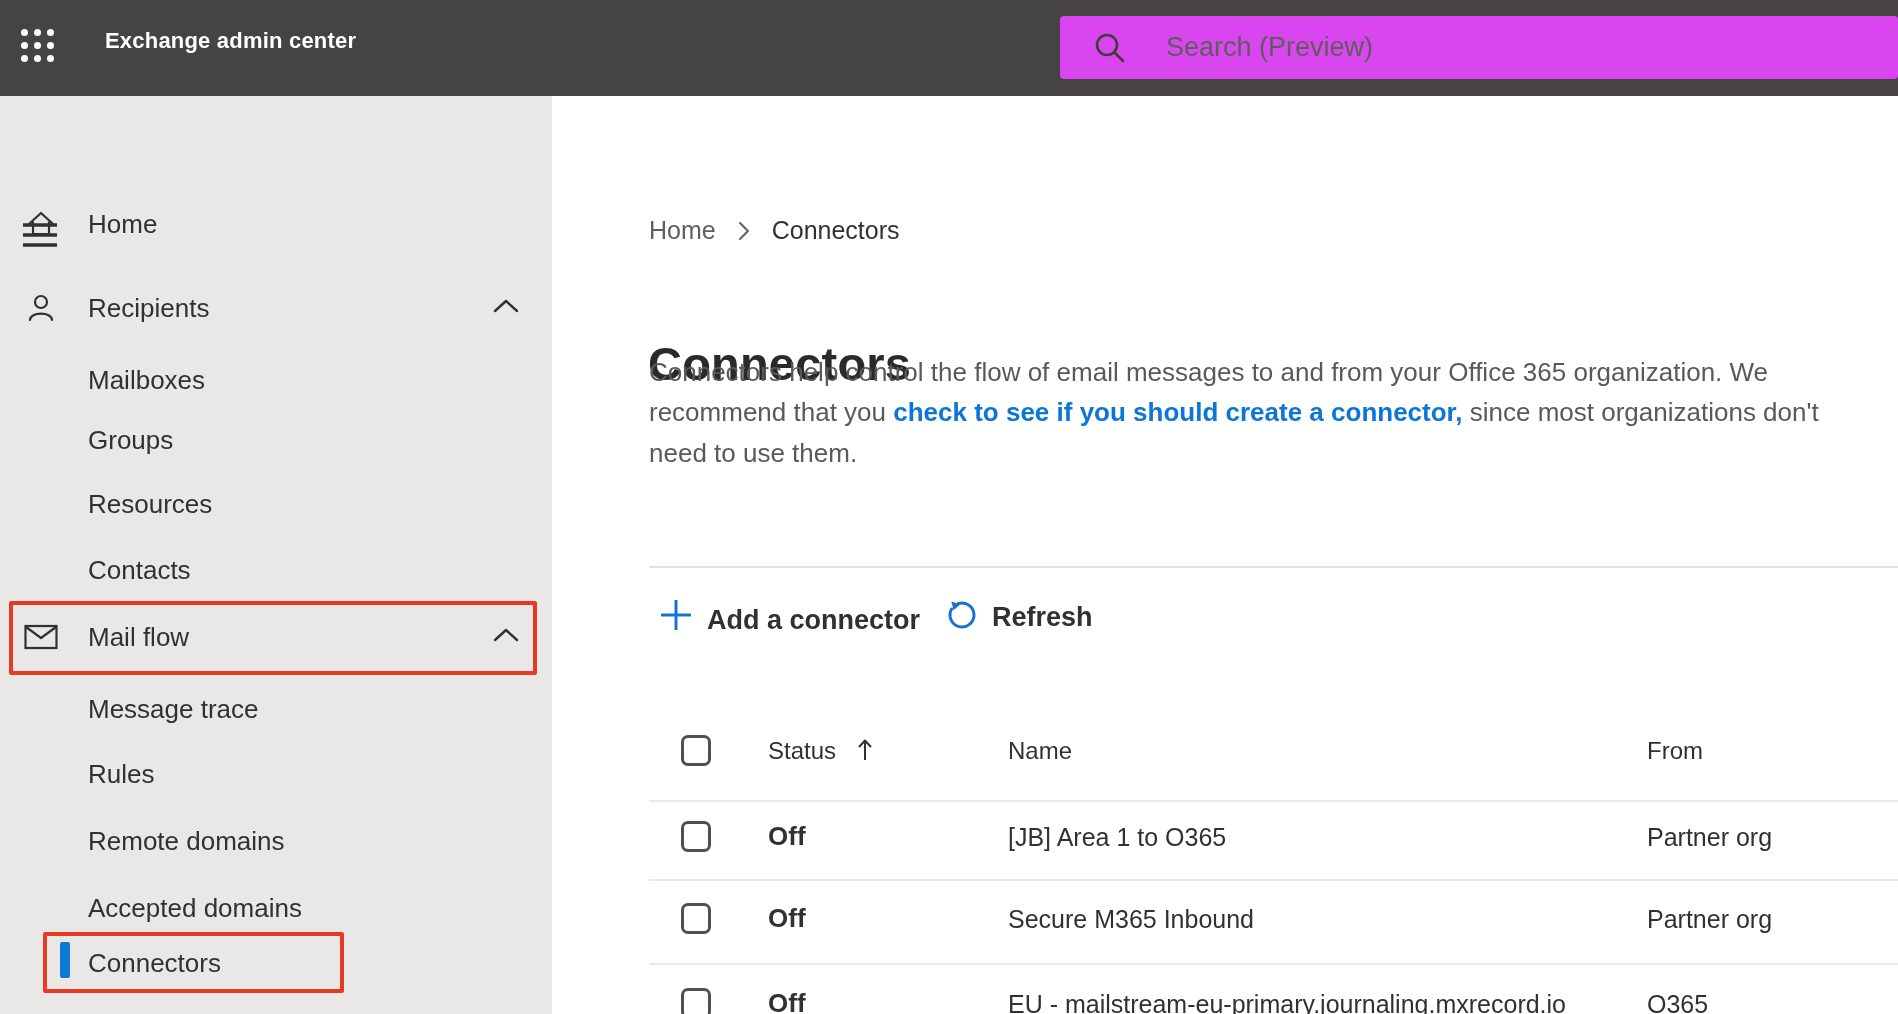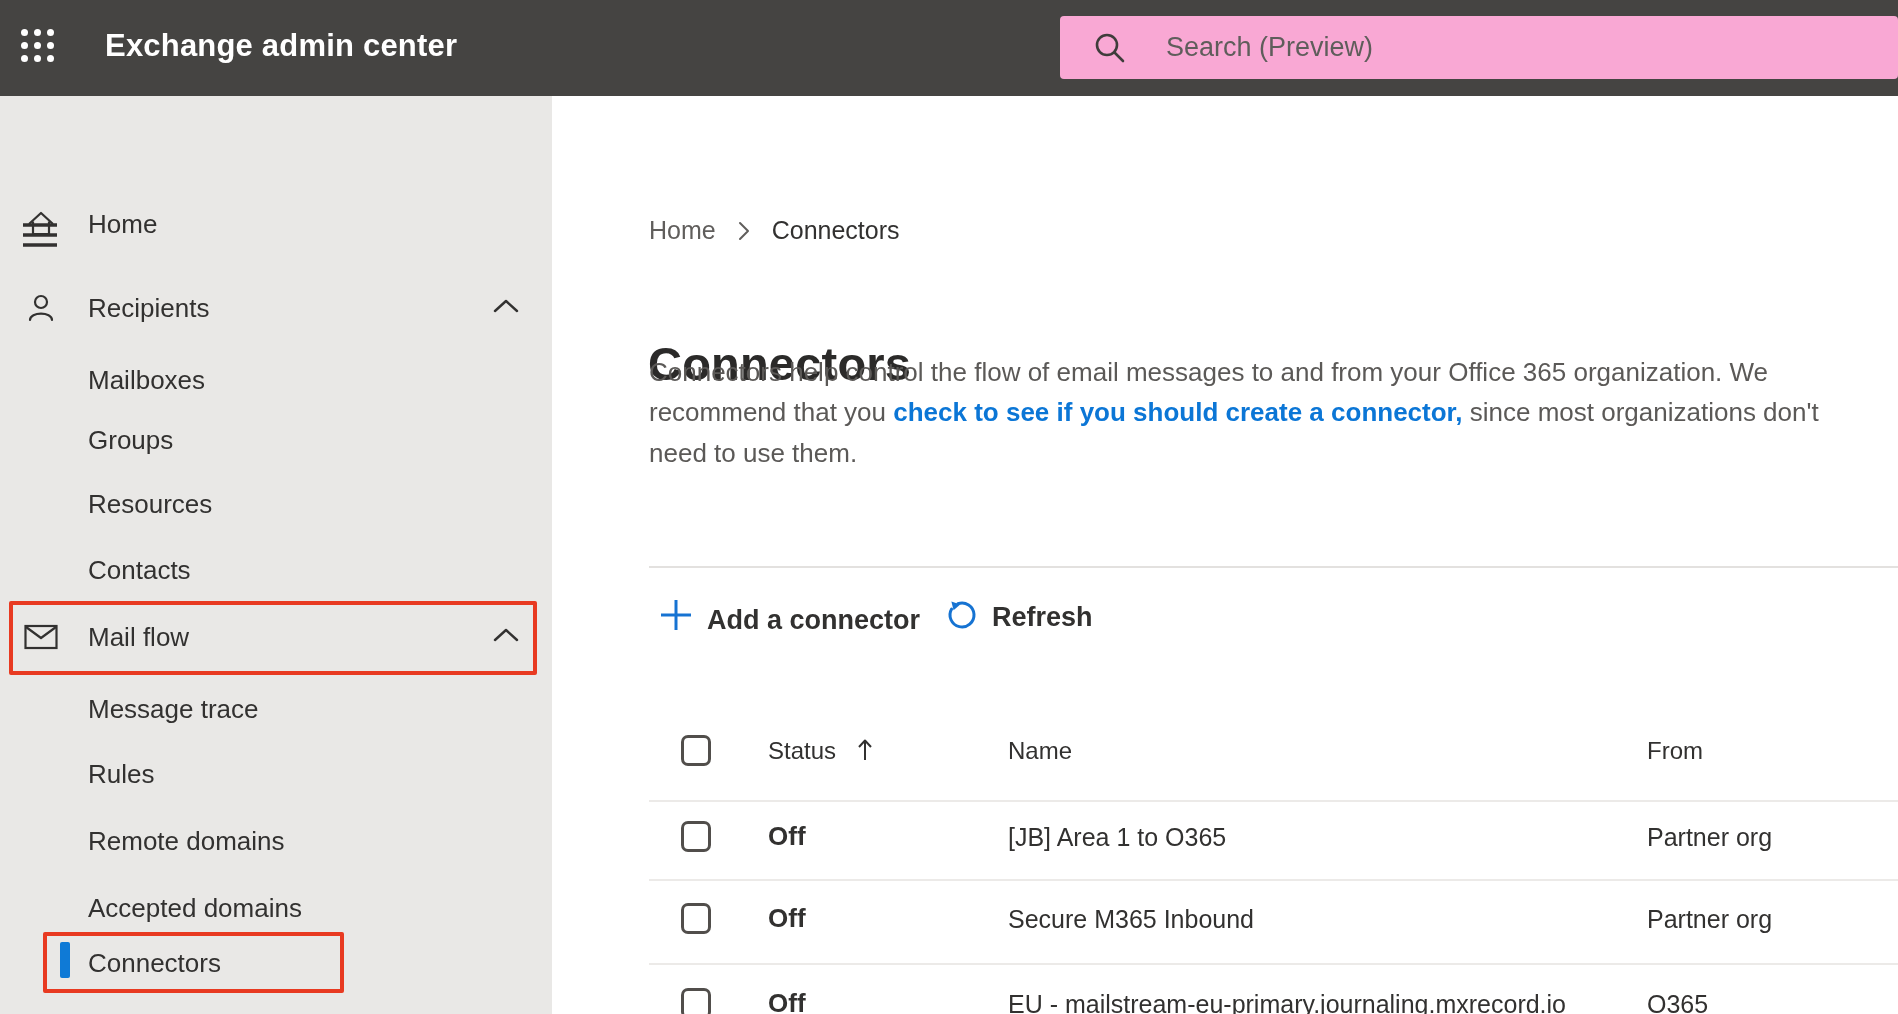--- a/index.html
+++ b/index.html
@@ -5,24 +5,24 @@
   * { margin:0; padding:0; box-sizing:border-box; }
   html,body { width:1898px; height:1014px; overflow:hidden; background:#ffffff;
               font-family:"Liberation Sans", sans-serif; }
 
   
   .topbar { position:absolute; left:0; top:0; width:1898px; height:96px; background:#454442; }
   .waffle { position:absolute; left:21px; top:29px; width:35px; height:35px;
             display:grid; grid-template-columns:repeat(3,7px); grid-template-rows:repeat(3,7px);
             gap:6px; cursor:pointer; }
   .waffle span { width:7px; height:7px; border-radius:50%; background:#ffffff; }
-  .app-title { position:absolute; left:105px; top:28px; font-size:31px; font-weight:700;
+  .app-title { position:absolute; left:105px; top:28px; font-size:22px; font-weight:700;
                color:#ffffff; letter-spacing:0.2px; }
   .searchbox { position:absolute; left:1060px; top:16px; width:838px; height:63px;
-               background:#f9a8d4; border:none; border-radius:4px;
+               background:#d946ef; border:none; border-radius:4px;
                padding:0 20px 0 106px; font-size:27px; color:#323130; outline:none;
                font-family:"Liberation Sans", sans-serif; }
   .searchbox::placeholder { color:#5f5d5b; opacity:1; }
   .search-glyph { position:absolute; left:1092px; top:30px; }
 
   
   .sidebar { position:absolute; left:0; top:96px; width:552px; height:918px; background:#e9e8e6; }
   .hamburger { position:absolute; left:23px; top:126px; width:34px; height:28px; cursor:pointer; }
   .nav-item { position:absolute; left:0; width:552px; height:56px; cursor:pointer; }
   .nav-icon { position:absolute; left:24px; top:50%; transform:translateY(-50%);

